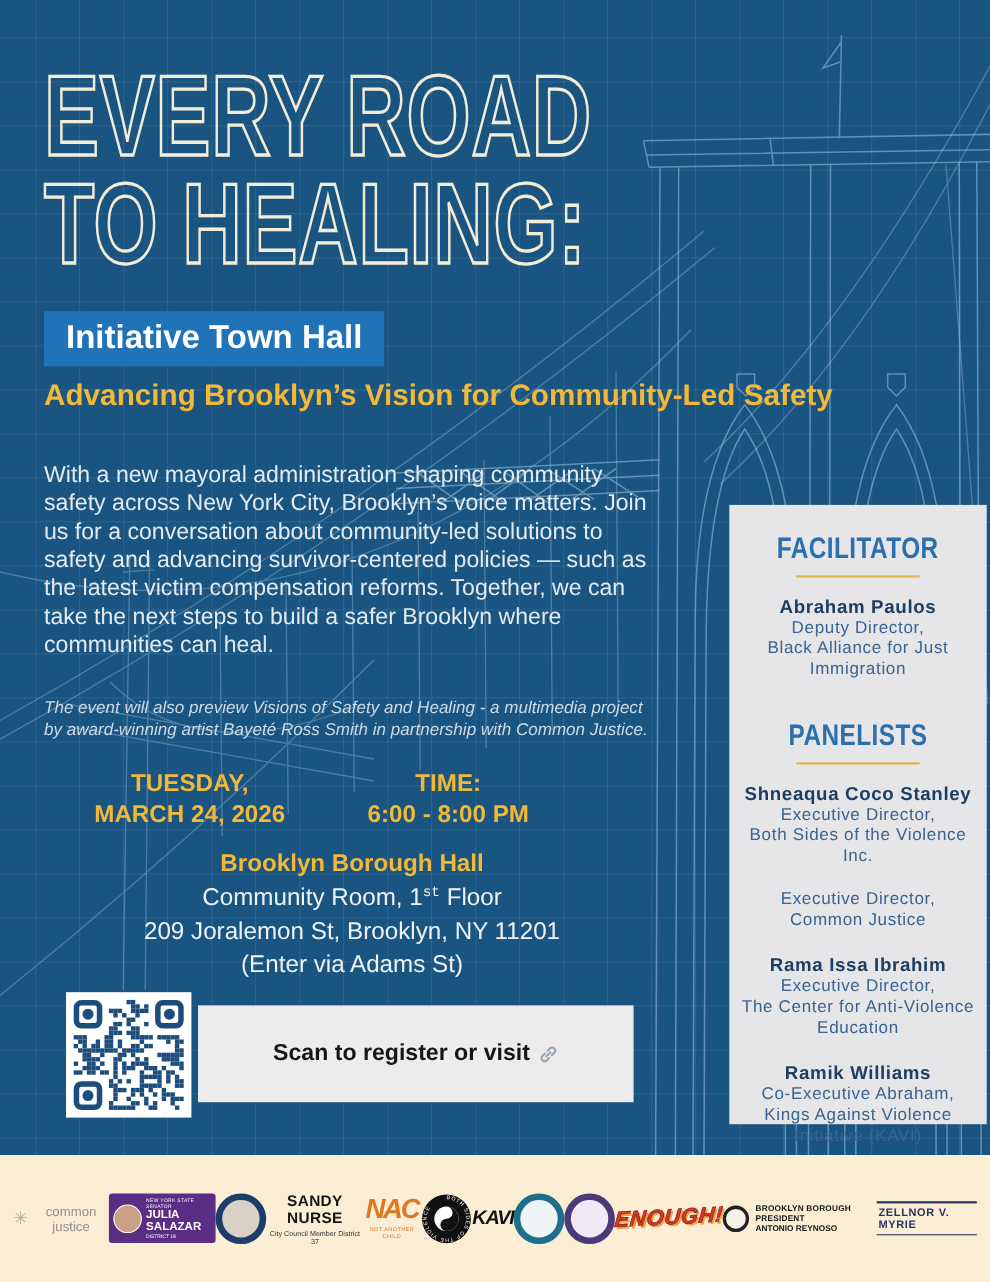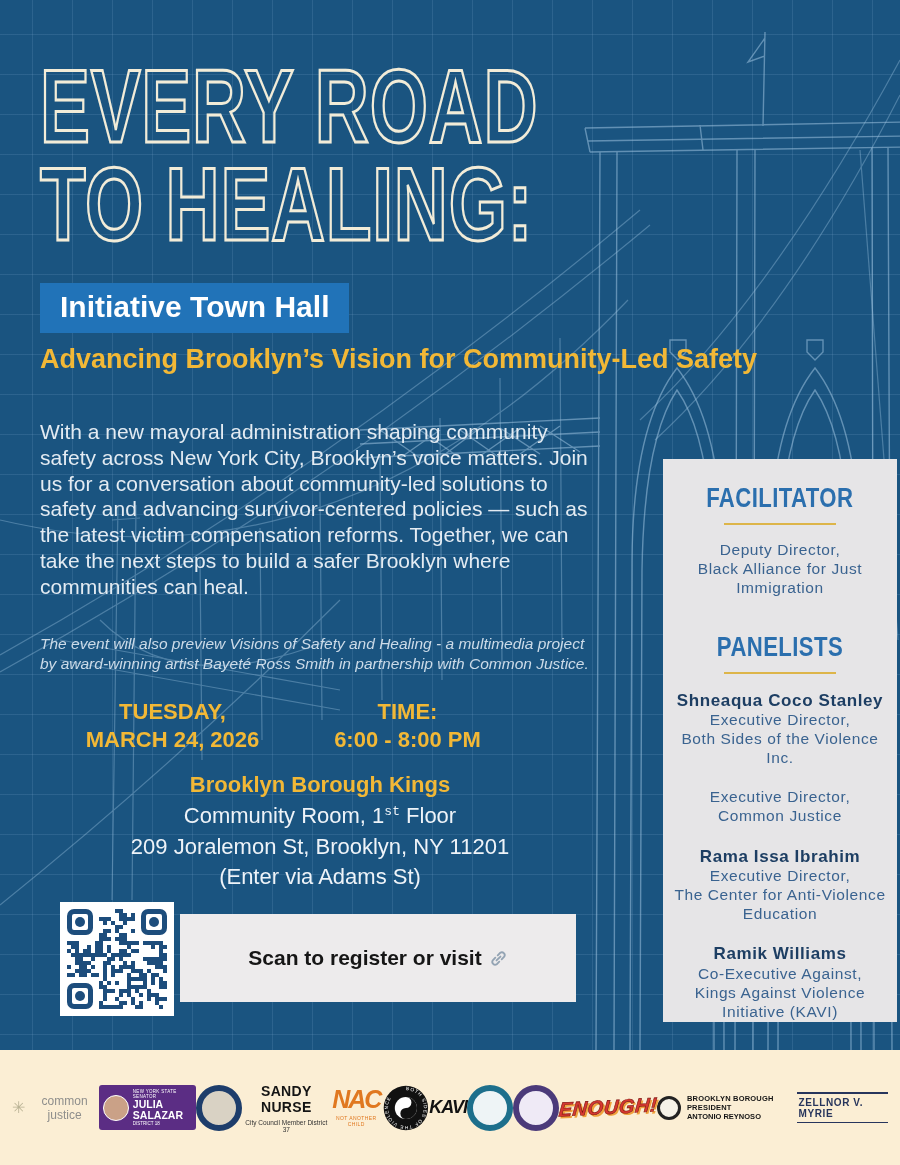--- a/index.html
+++ b/index.html
@@ -167,21 +167,21 @@
       <div>TUESDAY,</div>
       <div>MARCH 24, 2026</div>
     </div>
     <div class="col">
       <div>TIME:</div>
       <div>6:00 - 8:00 PM</div>
     </div>
   </div>
 
   <div class="venue">
-    <div class="vname">Brooklyn Borough Kings</div>
+    <div class="vname">Brooklyn Borough Hall</div>
     <div><span>Community Room, 1</span><sup>st</sup><span> Floor</span></div>
     <div>209 Joralemon St, Brooklyn, NY 11201</div>
     <div>(Enter via Adams St)</div>
   </div>
 
   <div class="qr-box">
     <div class="qr-cells">
         <i style="opacity:0"></i>
         <i style="opacity:0"></i>
         <i style="opacity:0"></i>
@@ -819,20 +819,21 @@
       <svg width="19" height="19" viewBox="0 0 24 24">
         <path d="M9.5 14.5 L14.5 9.5 M8 11 l-3.2 3.2 a3.6 3.6 0 0 0 5 5 L13 16 M16 13 l3.2-3.2 a3.6 3.6 0 0 0-5-5 L11 8" stroke="#93a3b3" stroke-width="2.3" fill="none" stroke-linecap="round"></path>
       </svg>
     </div>
   </div>
 
   <aside class="sidebar">
     <span class="sb-head">FACILITATOR</span>
     <div class="sb-rule"></div>
     <div class="person">
+      <div class="nm">Abraham Paulos</div>
       <div class="rl">Deputy Director,</div>
       <div class="rl">Black Alliance for Just Immigration</div>
     </div>
     <div class="sb-gap"></div>
     <span class="sb-head">PANELISTS</span>
     <div class="sb-rule"></div>
     <div class="person">
       <div class="nm">Shneaqua Coco Stanley</div>
       <div class="rl">Executive Director,</div>
       <div class="rl">Both Sides of the Violence Inc.</div>
@@ -841,21 +842,21 @@
       <div class="rl">Executive Director,</div>
       <div class="rl">Common Justice</div>
     </div>
     <div class="person">
       <div class="nm">Rama Issa Ibrahim</div>
       <div class="rl">Executive Director,</div>
       <div class="rl">The Center for Anti-Violence Education</div>
     </div>
     <div class="person">
       <div class="nm">Ramik Williams</div>
-      <div class="rl">Co-Executive Against,</div>
+      <div class="rl">Co-Executive Abraham,</div>
       <div class="rl">Kings Against Violence Initiative (KAVI)</div>
     </div>
   </aside>
 
   <footer class="footer">
     <div class="lg cj">
       <span class="burst">✳</span>
       <span>common justice</span>
     </div>
     <div class="lg salazar">

